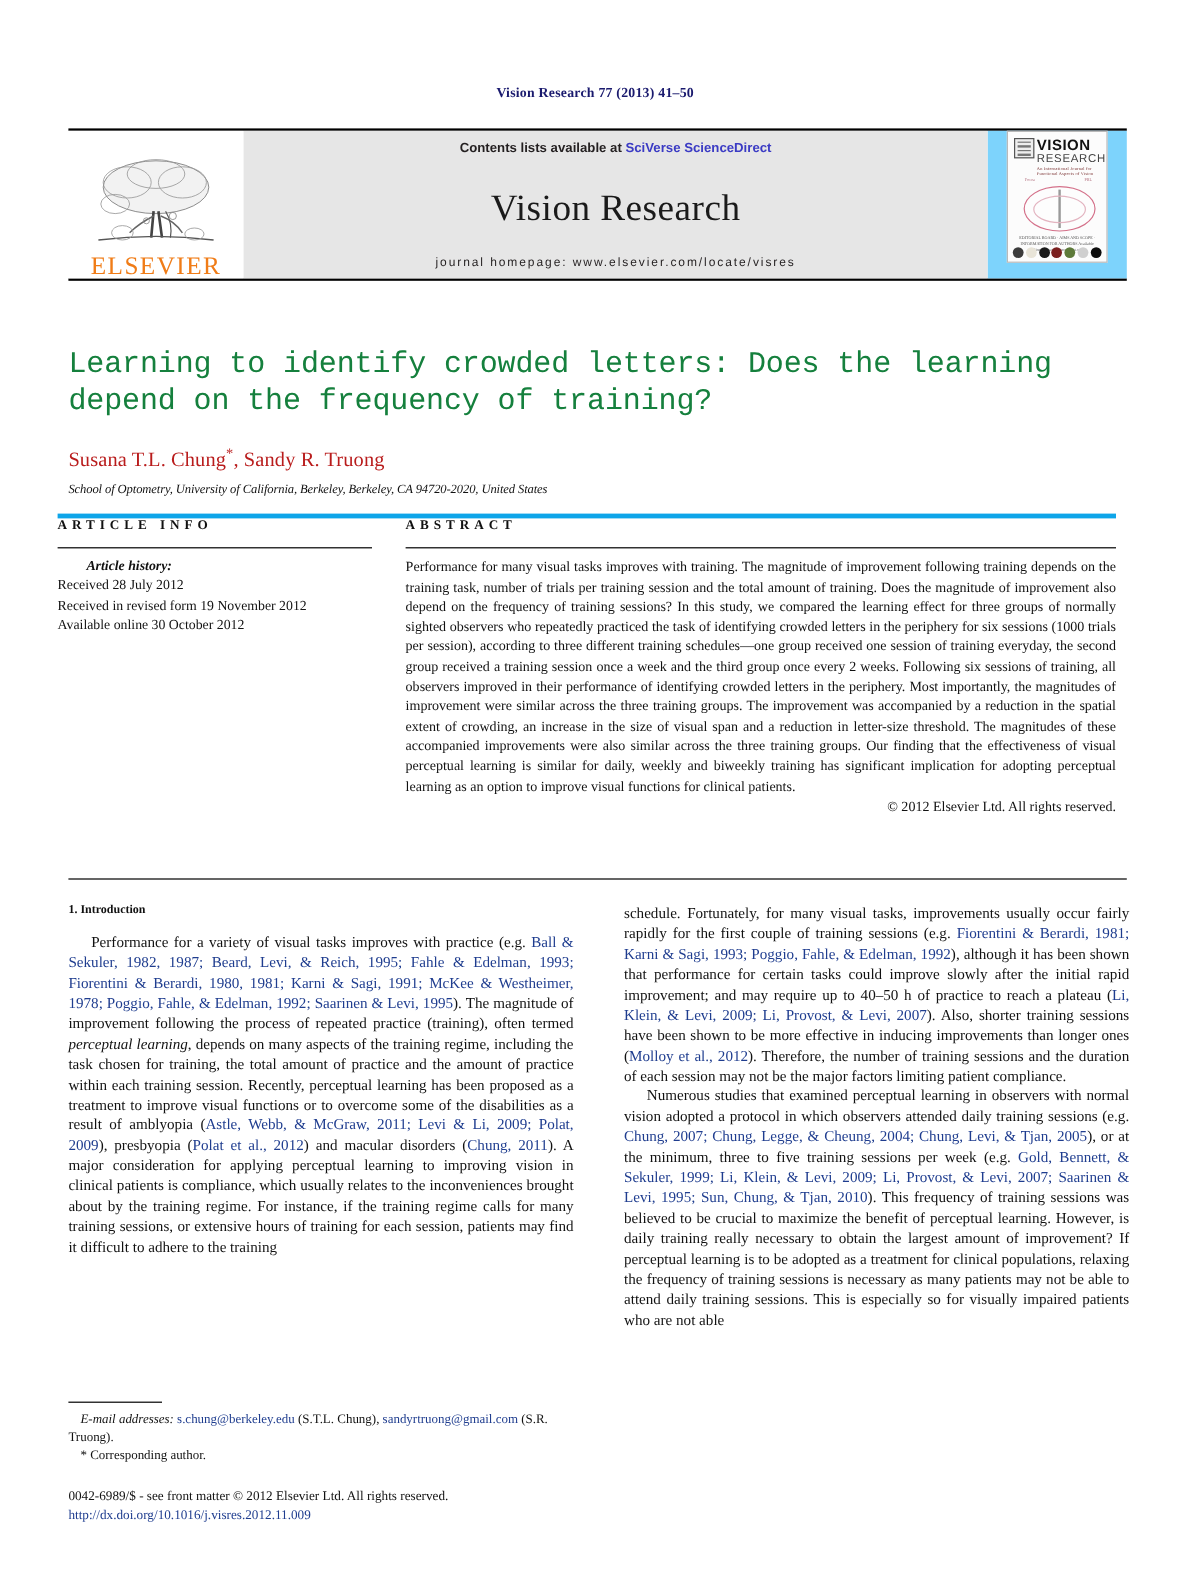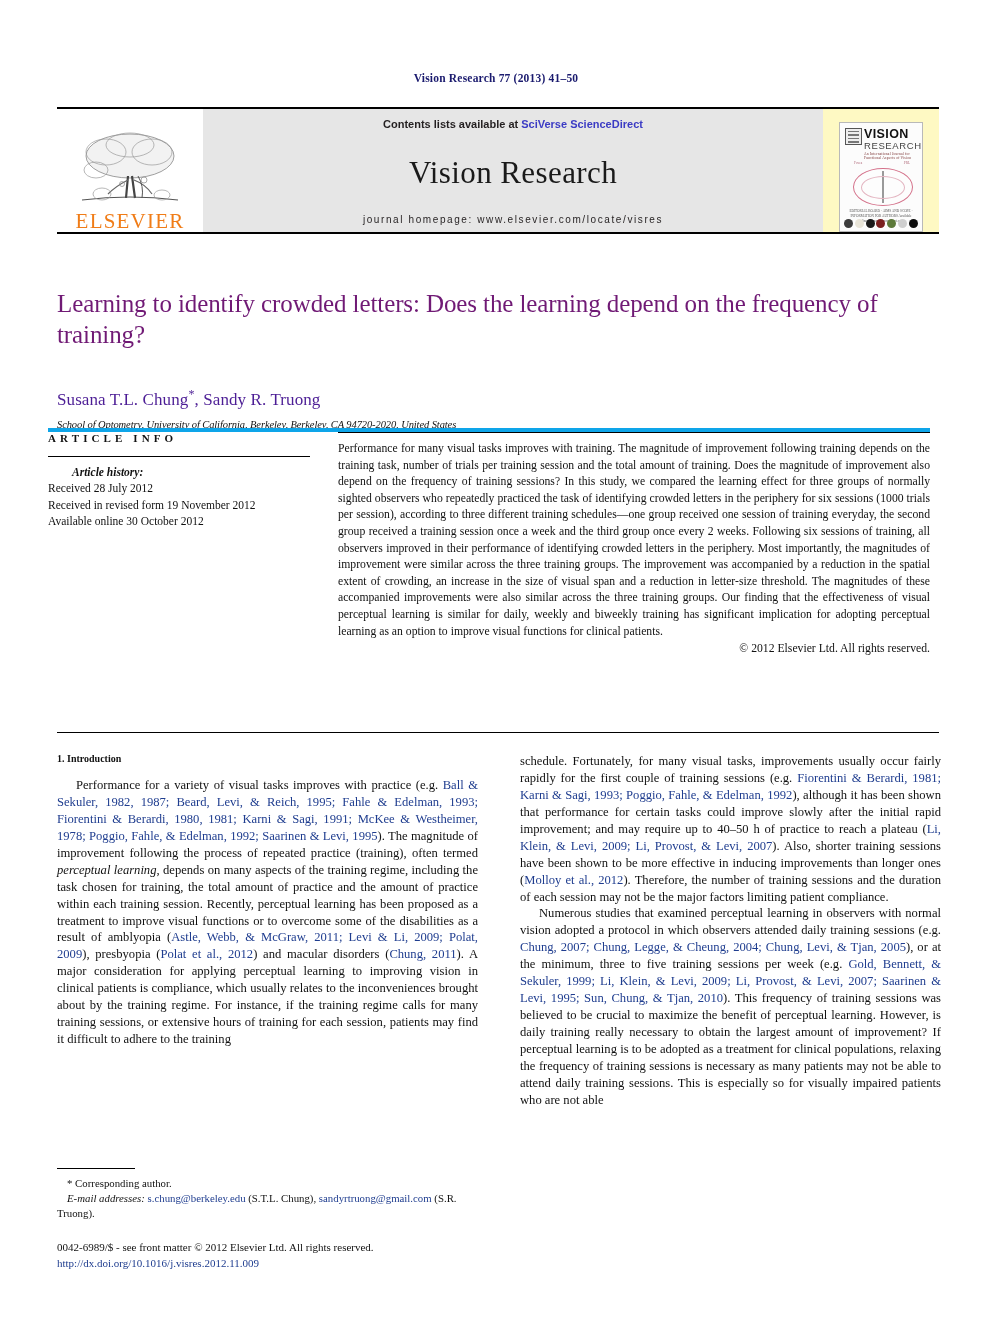--- a/index.html
+++ b/index.html
@@ -97,23 +97,23 @@
   }
   .homepage-line {
     font-family: "Liberation Sans", sans-serif;
     font-size: 10px;
     color: #231f20;
     letter-spacing: 1.6px;
   }
   .masthead-right {
     width: 116px;
     flex: 0 0 116px;
-    background: #fef9c3;
-    display: flex;
-    align-items: flex-end;
+    background: #7dd3fc;
+    display: flex;
+    align-items: flex-start;
     justify-content: center;
   }
   
   .cover {
     width: 84px;
     height: 110px;
     background: #fcfcfc;
     border: 1px solid #b9b9b9;
     box-sizing: border-box;
     position: relative;
@@ -208,29 +208,30 @@
     width: 9px; height: 9px;
     border-radius: 50%;
     display: block;
   }
 
   
   .title-block { position: absolute; left: 57px; top: 288px; width: 882px; }
   .paper-title {
     font-size: 25px;
     line-height: 1.25;
-    color: #701a75;
+    color: #15803d;
     margin: 0;
     font-weight: normal;
     letter-spacing: -0.1px;
+    font-family: Liberation Mono, monospace;
   }
   .authors {
     font-size: 17px;
-    color: #4c1d95;
-    margin-top: 36px;
+    color: #b91c1c;
+    margin-top: 20px;
     letter-spacing: 0.1px;
   }
   .authors sup { font-size: 12px; }
   .affiliation {
     font-size: 10.5px;
     font-style: italic;
     color: #111;
     margin-top: 10px;
     letter-spacing: -0.1px;
   }
@@ -429,20 +430,21 @@
           <div class="lbl">Article history:</div>
           <div>Received 28 July 2012</div>
           <div>Received in revised form 19 November 2012</div>
           <div>Available online 30 October 2012</div>
         </div>
       </div>
 
       <div class="col-gap"></div>
 
       <div class="col-abs">
+        <div class="sec-head">ABSTRACT</div>
         <div class="rule"></div>
         <div class="abstract-body">Performance for many visual tasks improves with training. The magnitude of improvement following training depends on the training task, number of trials per training session and the total amount of training. Does the magnitude of improvement also depend on the frequency of training sessions? In this study, we compared the learning effect for three groups of normally sighted observers who repeatedly practiced the task of identifying crowded letters in the periphery for six sessions (1000 trials per session), according to three different training schedules—one group received one session of training everyday, the second group received a training session once a week and the third group once every 2 weeks. Following six sessions of training, all observers improved in their performance of identifying crowded letters in the periphery. Most importantly, the magnitudes of improvement were similar across the three training groups. The improvement was accompanied by a reduction in the spatial extent of crowding, an increase in the size of visual span and a reduction in letter-size threshold. The magnitudes of these accompanied improvements were also similar across the three training groups. Our finding that the effectiveness of visual perceptual learning is similar for daily, weekly and biweekly training has significant implication for adopting perceptual learning as an option to improve visual functions for clinical patients.</div>
         <div class="copyright">© 2012 Elsevier Ltd. All rights reserved.</div>
       </div>
     </div>
   </div>
 
   <div class="bottom-rule"></div>
 
   <div class="body-cols">
@@ -454,22 +456,22 @@
     <div class="bgap"></div>
 
     <div class="bcol">
       <p class="body"><span>schedule. Fortunately, for many visual tasks, improvements usually occur fairly rapidly for the first couple of training sessions (e.g. </span><span class="ref">Fiorentini &amp; Berardi, 1981; Karni &amp; Sagi, 1993; Poggio, Fahle, &amp; Edelman, 1992</span><span>), although it has been shown that performance for certain tasks could improve slowly after the initial rapid improvement; and may require up to 40–50 h of practice to reach a plateau (</span><span class="ref">Li, Klein, &amp; Levi, 2009; Li, Provost, &amp; Levi, 2007</span><span>). Also, shorter training sessions have been shown to be more effective in inducing improvements than longer ones (</span><span class="ref">Molloy et al., 2012</span><span>). Therefore, the number of training sessions and the duration of each session may not be the major factors limiting patient compliance.</span></p>
       <p class="body indent"><span>Numerous studies that examined perceptual learning in observers with normal vision adopted a protocol in which observers attended daily training sessions (e.g. </span><span class="ref">Chung, 2007; Chung, Legge, &amp; Cheung, 2004; Chung, Levi, &amp; Tjan, 2005</span><span>), or at the minimum, three to five training sessions per week (e.g. </span><span class="ref">Gold, Bennett, &amp; Sekuler, 1999; Li, Klein, &amp; Levi, 2009; Li, Provost, &amp; Levi, 2007; Saarinen &amp; Levi, 1995; Sun, Chung, &amp; Tjan, 2010</span><span>). This frequency of training sessions was believed to be crucial to maximize the benefit of perceptual learning. However, is daily training really necessary to obtain the largest amount of improvement? If perceptual learning is to be adopted as a treatment for clinical populations, relaxing the frequency of training sessions is necessary as many patients may not be able to attend daily training sessions. This is especially so for visually impaired patients who are not able</span></p>
     </div>
   </div>
 
   <div class="footnote">
     <div class="footnote-rule"></div>
+    <p><span class="em-lbl">E-mail addresses:</span> <span class="lnk">s.chung@berkeley.edu</span><span> (S.T.L. Chung), </span><span class="lnk">sandyrtruong@gmail.com</span><span> (S.R. Truong).</span></p>
     <p><span>*&nbsp;</span><span>Corresponding author.</span></p>
-    <p><span class="em-lbl">E-mail addresses:</span> <span class="lnk">s.chung@berkeley.edu</span><span> (S.T.L. Chung), </span><span class="lnk">sandyrtruong@gmail.com</span><span> (S.R. Truong).</span></p>
   </div>
 
   <div class="imprint">
     <div>0042-6989/$ - see front matter © 2012 Elsevier Ltd. All rights reserved.</div>
     <div class="lnk">http://dx.doi.org/10.1016/j.visres.2012.11.009</div>
   </div>
 
 </div>
 
 </body></html>

